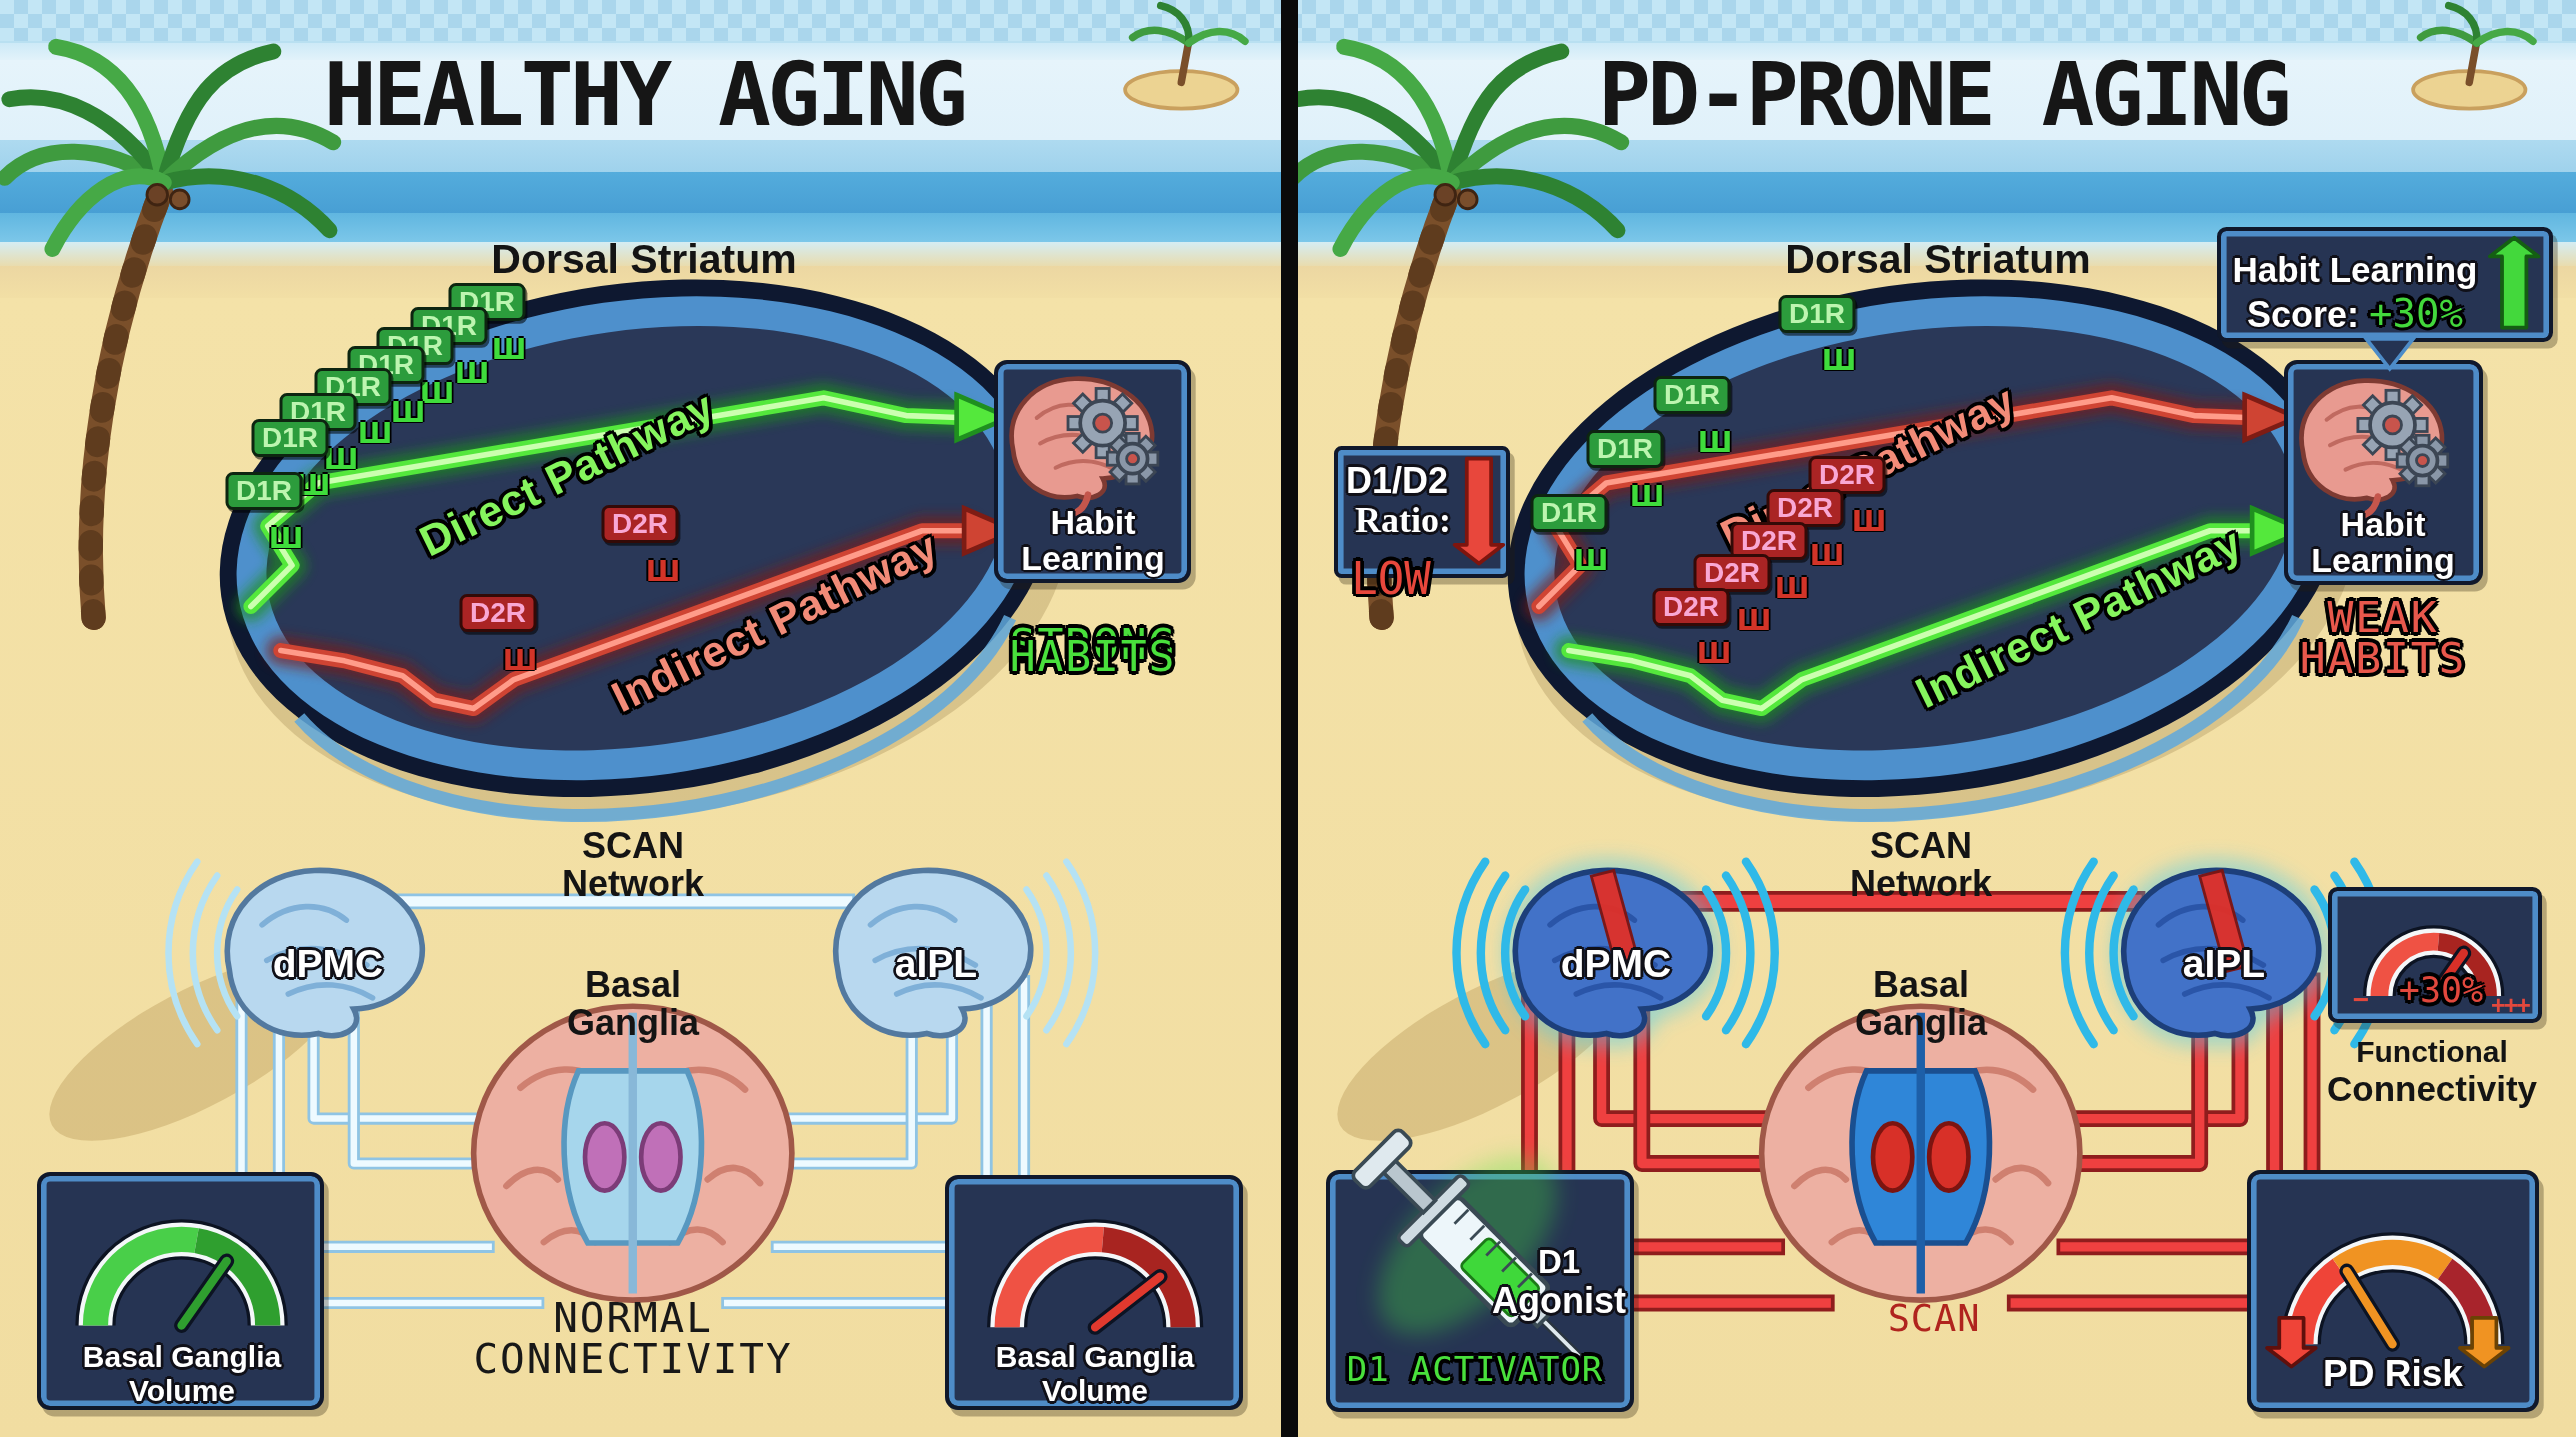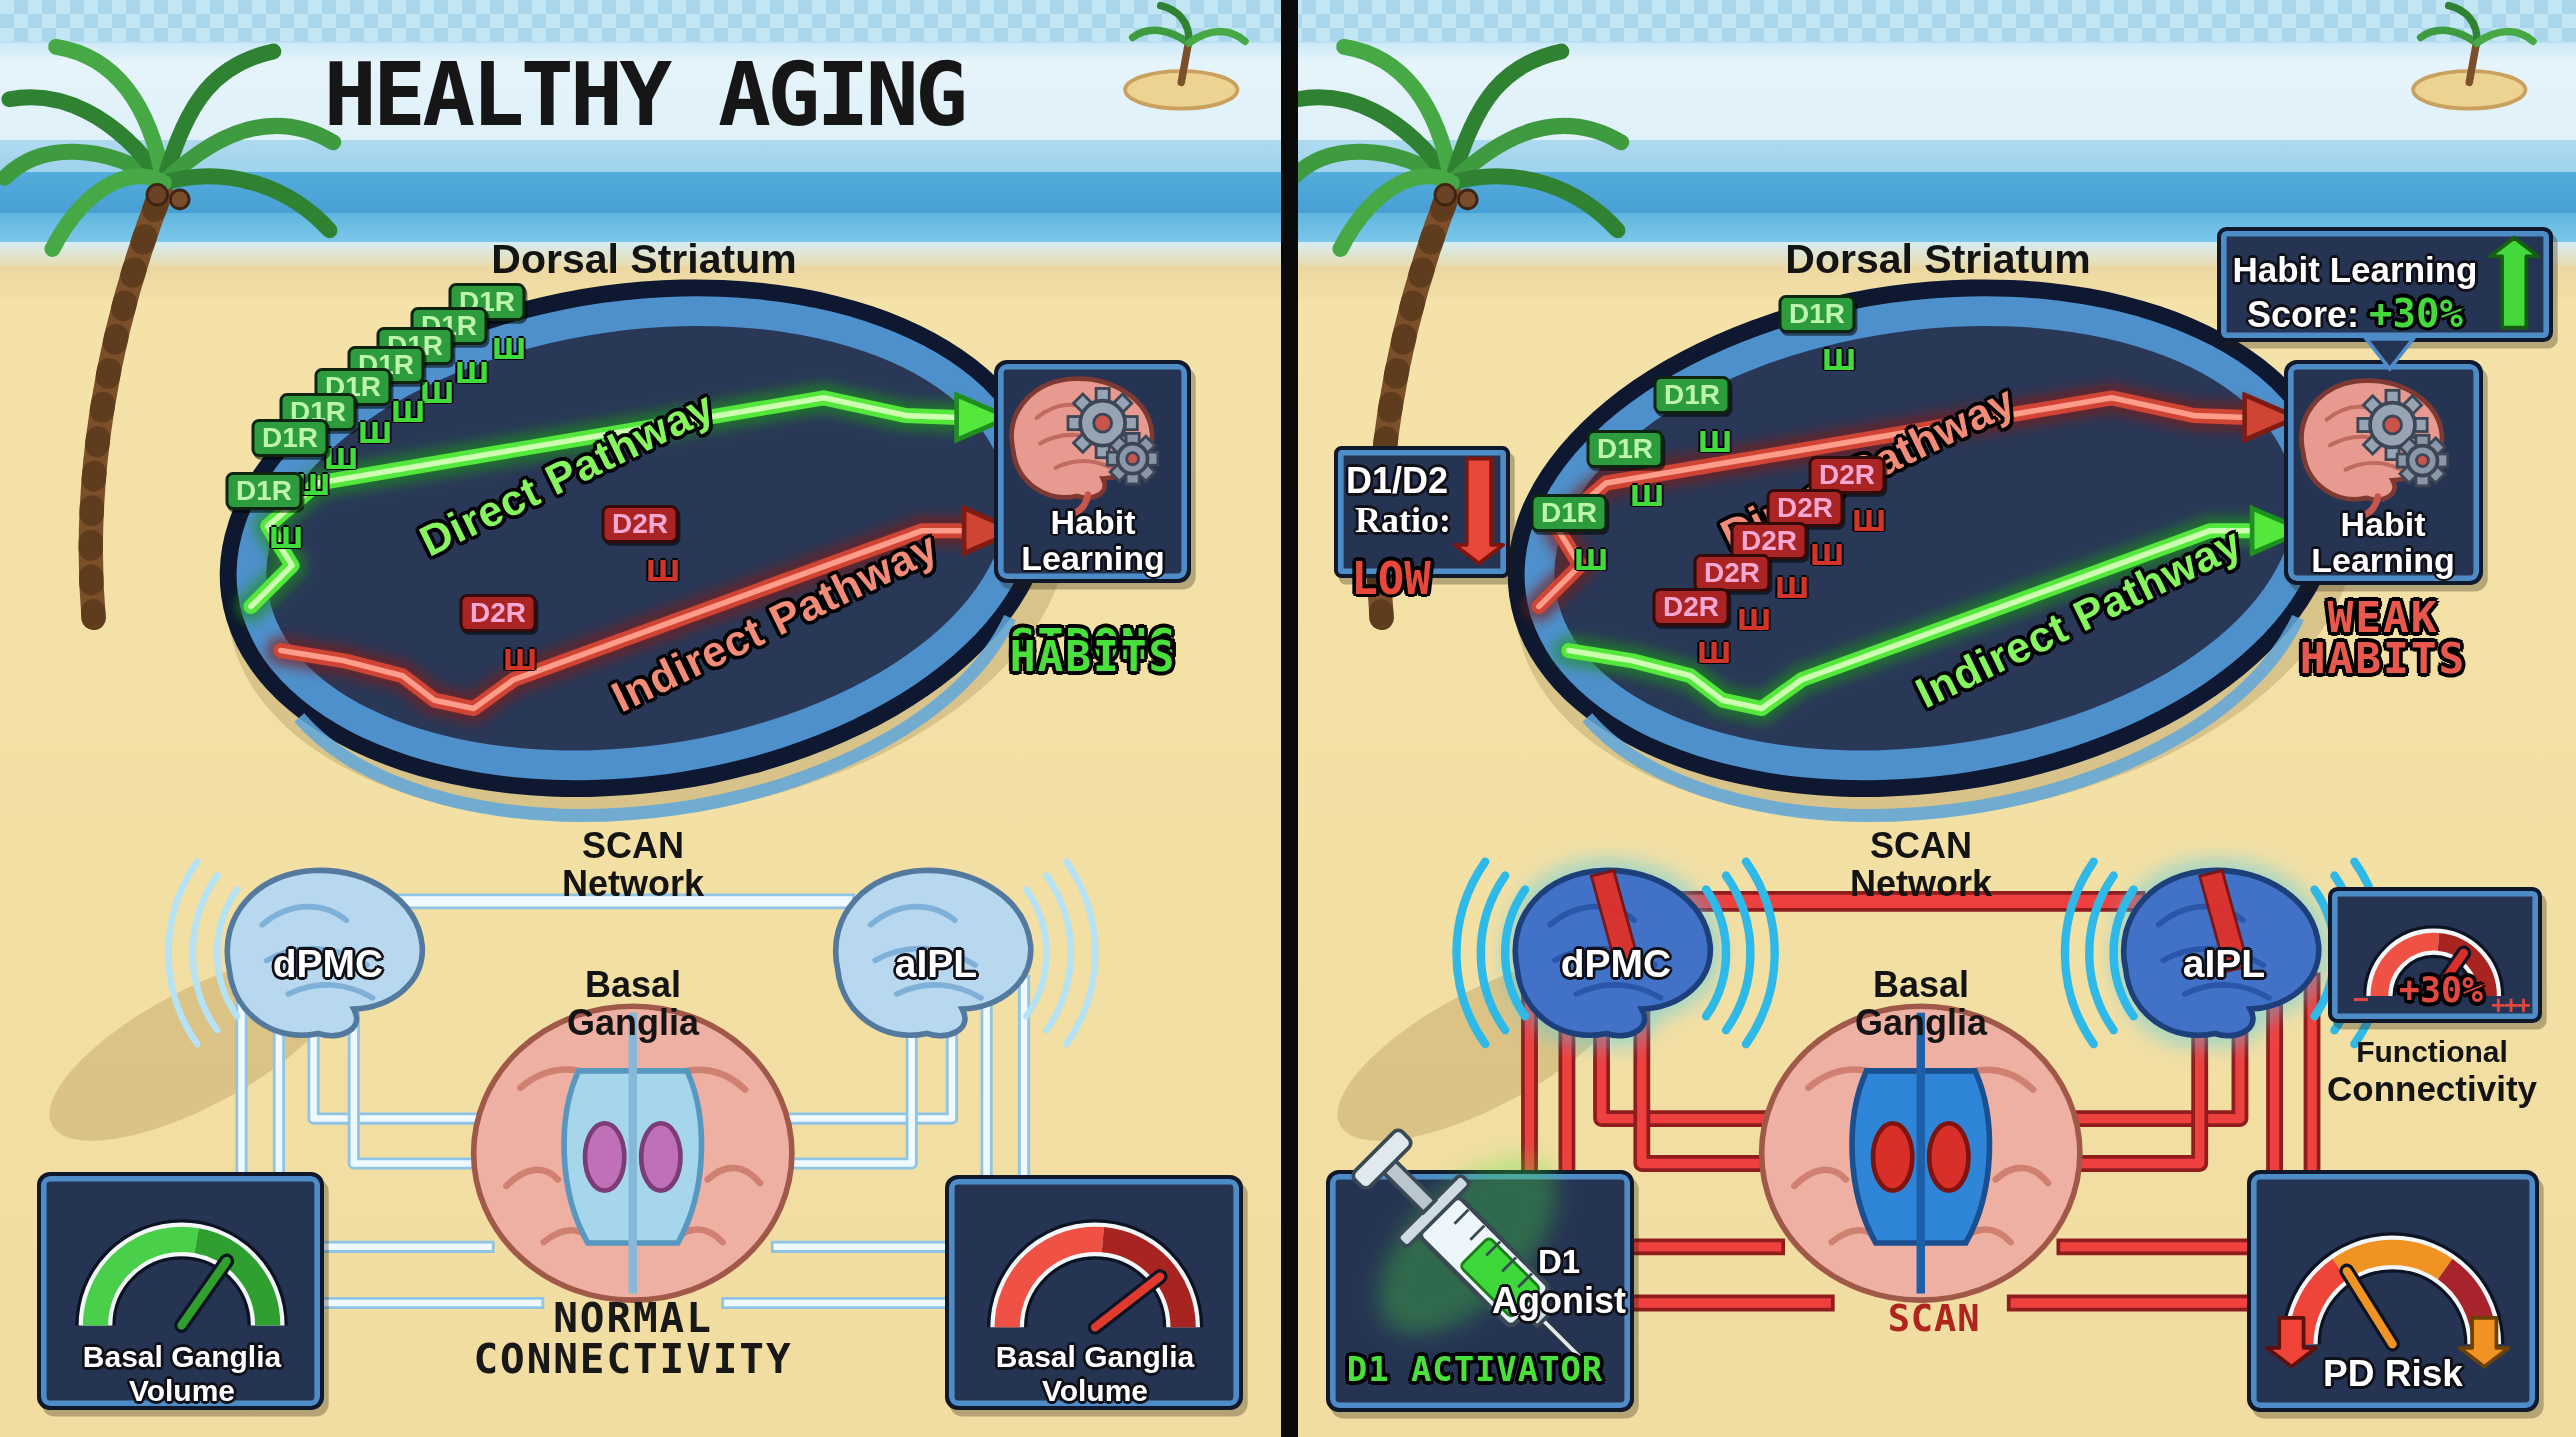--- a/index.html
+++ b/index.html
@@ -22,21 +22,21 @@
     background:repeating-conic-gradient(#a5d3ea 0% 25%,#c6e8f6 0% 50%) 0 0/28px 28px;opacity:.75;}
   svg.back{position:absolute;inset:0;z-index:0;pointer-events:none;}
   svg.front{position:absolute;inset:0;z-index:2;pointer-events:none;}
   .nbox{position:absolute;background:#263453;border:4.7px solid #10182b;border-radius:13px;
     box-shadow:inset 0 0 0 5.6px #4e8cc8, 4.7px 6.6px 0 rgba(40,30,10,.30);z-index:1;}
   .t{position:absolute;transform:translate(-50%,-50%);white-space:nowrap;z-index:3;}
   .rot{transform:translate(-50%,-50%) rotate(-26deg);}
   .h-title{font:700 88px "DejaVu Sans Mono",monospace;letter-spacing:-3.7px;color:#161616;}
   .lbl{font:700 41px "Liberation Sans",sans-serif;color:#141414;}
   .lbl-m{font:700 36px "Liberation Sans",sans-serif;color:#141414;}
-  .px{font-family:"DejaVu Sans Mono",monospace;font-weight:700;}
+  .px{font-family:"DejaVu Sans Mono",monospace;font-weight:400;}
   .ow{color:#ffffff;text-shadow:2.8px 0 #101018,-2.8px 0 #101018,0 2.8px #101018,0 -2.8px #101018,1.9px 1.9px #101018,-1.9px 1.9px #101018,1.9px -1.9px #101018,-1.9px -1.9px #101018;}
   .ob{text-shadow:3.7px 0 #000,-3.7px 0 #000,0 3.7px #000,0 -3.7px #000,2.8px 2.8px #000,-2.8px 2.8px #000,2.8px -2.8px #000,-2.8px -2.8px #000;}
   .pathlbl{font:700 43px "Liberation Sans",sans-serif;letter-spacing:0.9px;}
   .badge{position:absolute;transform:translate(-50%,-50%);background:#2c9c3c;border:3.7px solid #0d2510;
     color:#bdf5b0;font:700 28px "Liberation Sans",sans-serif;padding:0 7.5px;border-radius:7.5px;
     box-shadow:1.9px 2.8px 0 rgba(0,0,0,.55);z-index:3;}
   .badge.red{background:#aa2424;border-color:#330a07;color:#f9a8d4;}
   .recept{position:absolute;transform:translate(-50%,-50%);font:900 28px "DejaVu Sans",sans-serif;z-index:3;
     text-shadow:1.9px 0 #000,-1.9px 0 #000,0 1.9px #000,0 -1.9px #000;}
   .recept.g{color:#3fdc3c;} .recept.r{color:#d23428;}
@@ -368,20 +368,21 @@
         <path d="M467.9578943776148 935.4049931654494A144 144 0 0 1 467.9578943776148 1100.5950068345505" stroke="#2fb9e8" stroke-width="9" fill="none" stroke-linecap="round" stroke-linejoin="round"></path>
         <path d="M489.2558475291286 920.4920058203222A170 170 0 0 1 489.2558475291286 1115.5079941796778" stroke="#2fb9e8" stroke-width="9" fill="none" stroke-linecap="round" stroke-linejoin="round"></path>
         <path d="M903.3400587738989 1085.6820194894235A118 118 0 0 1 903.340058773899 950.3179805105765" stroke="#2fb9e8" stroke-width="9" fill="none" stroke-linecap="round" stroke-linejoin="round"></path>
         <path d="M882.0421056223852 1100.5950068345505A144 144 0 0 1 882.0421056223852 935.4049931654494" stroke="#2fb9e8" stroke-width="9" fill="none" stroke-linecap="round" stroke-linejoin="round"></path>
         <path d="M860.7441524708713 1115.5079941796778A170 170 0 0 1 860.7441524708714 920.4920058203221" stroke="#2fb9e8" stroke-width="9" fill="none" stroke-linecap="round" stroke-linejoin="round"></path>
         <path d="M1096.659941226101 950.3179805105766A118 118 0 0 1 1096.659941226101 1085.6820194894235" stroke="#2fb9e8" stroke-width="9" fill="none" stroke-linecap="round" stroke-linejoin="round"></path>
         <path d="M1117.9578943776148 935.4049931654494A144 144 0 0 1 1117.9578943776148 1100.5950068345505" stroke="#2fb9e8" stroke-width="9" fill="none" stroke-linecap="round" stroke-linejoin="round"></path>
         <path d="M1139.2558475291287 920.4920058203222A170 170 0 0 1 1139.2558475291287 1115.5079941796778" stroke="#2fb9e8" stroke-width="9" fill="none" stroke-linecap="round" stroke-linejoin="round"></path>
       </svg>
 
+    <div class="t h-title" style="left:655px;top:94px;">PD-PRONE AGING</div>
     <div class="t lbl" style="left:650px;top:259px;">Dorsal Striatum</div>
 
     <div class="t rot pathlbl ob" style="left:580px;top:468px;color:#f28b78;">Direct Pathway</div>
     <div class="t rot pathlbl ob" style="left:791px;top:618px;color:#86f55e;">Indirect Pathway</div>
 
     <div class="nbox" style="left:46px;top:446px;width:168px;height:124px;border-radius:7.5px;"></div>
     <div class="t ow" style="left:109px;top:481px;font-size:36px;font-weight:700;">D1/D2</div>
     <div class="t ow" style="left:115px;top:520px;font-size:36px;font-weight:700;font-family:Liberation Serif, serif;">Ratio:</div>
     <div class="t px ob" style="left:103px;top:578px;font-size:44px;color:#e8473c;">LOW</div>
 

